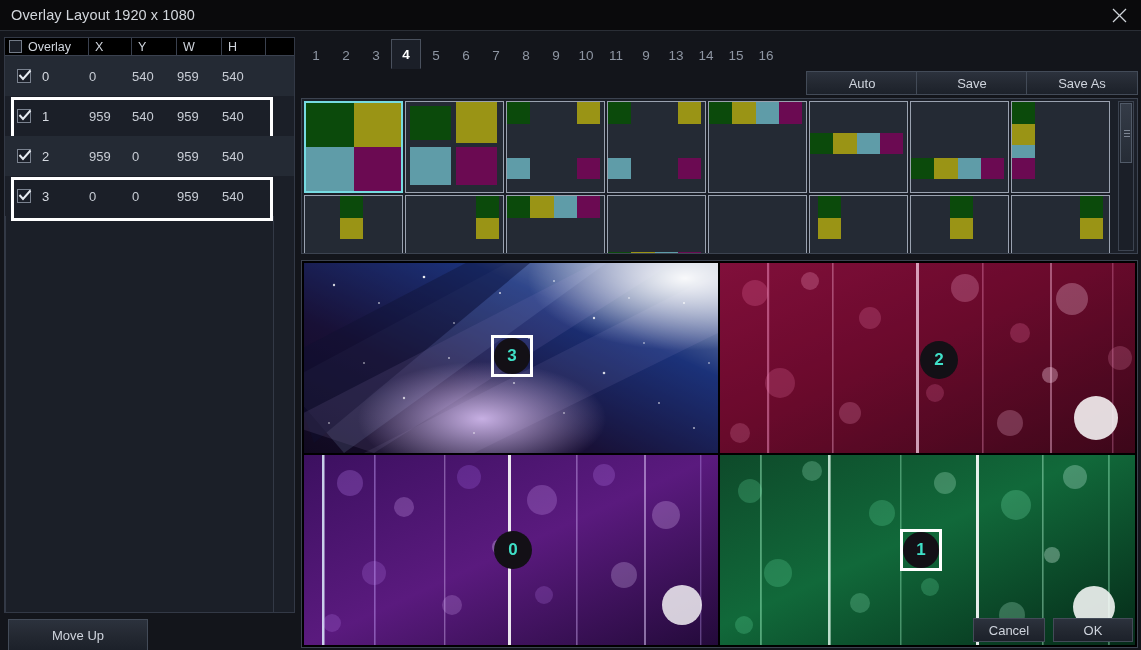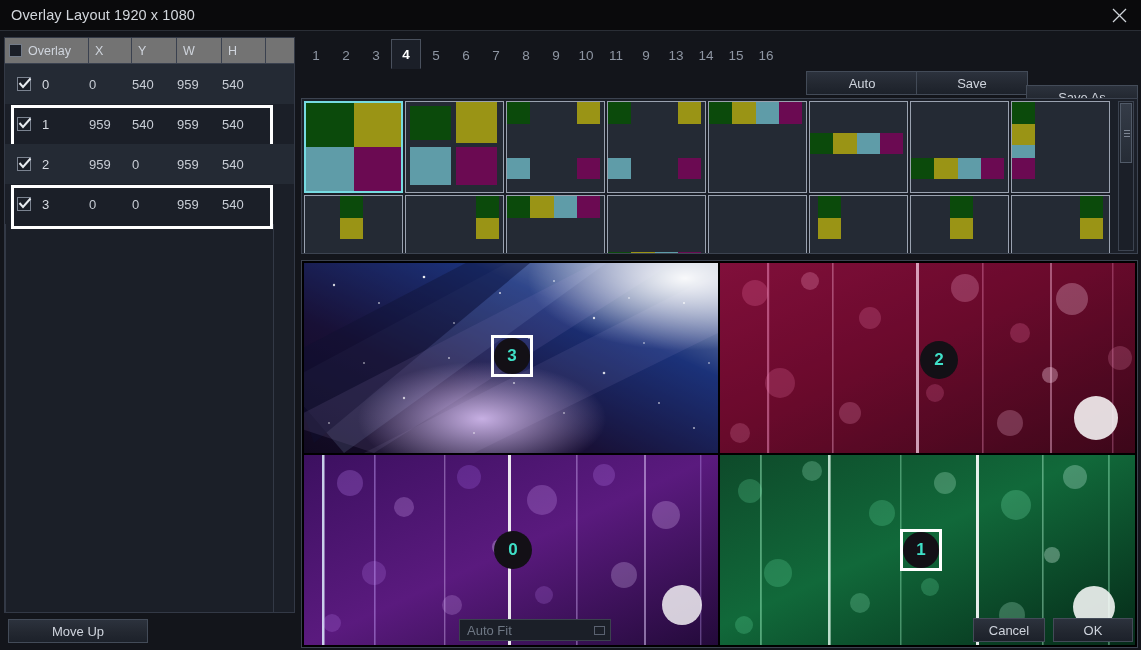--- a/index.html
+++ b/index.html
@@ -46,22 +46,22 @@
   }
 
   
   .leftpane {
     position: absolute; left: 4px; top: 6px;
     width: 291px; height: 576px;
     background: #1b1f28;
     border: 1px solid #333946;
   }
   .tbl-head {
-    display: flex; height: 26px;
-    background: #737373;
+    display: flex; height: 18px;
+    background: #000000;
     border-bottom: 1px solid #3a414f;
   }
   .th {
     display:flex; align-items:center;
     font-size: 12.5px; color: #cfd4dc;
     border-right: 1px solid #3a414f;
     padding-left: 6px;
     height: 100%;
     white-space: nowrap;
   }
@@ -125,21 +125,21 @@
   
   .btn {
     background: linear-gradient(180deg,#2c323d 0%, #232831 55%, #1c212a 100%);
     border: 1px solid #434b58;
     color: #cfd4dd;
     font-size: 13px;
     font-family: "Liberation Sans", sans-serif;
     display: flex; align-items: center; justify-content: center;
     cursor: pointer;
   }
-  .move-up  { position: absolute; left: 8px;   top: 588px; width: 140px; height: 24px; }
+  .move-up  { position: absolute; left: 8px;   top: 588px; width: 140px; height: 32px; }
   .move-down{ position: absolute; left: 154px; top: 588px; width: 140px; height: 24px; }
 
   
   .tabstrip {
     position: absolute; left: 301px; top: 6px;
     width: 504px; height: 32px;
     display: flex; align-items: flex-end;
   }
   .tab {
     min-width: 30px; height: 28px;
@@ -153,21 +153,21 @@
     font-weight: bold;
     background: #1b1f28;
     border: 1px solid #4a515e;
     border-bottom: 1px solid #1b1f28;
     height: 30px;
   }
 
   
   .btn-open   { position: absolute; left: 806px; top: 40px; width: 112px; height: 24px; }
   .btn-save   { position: absolute; left: 916px; top: 40px; width: 112px; height: 24px; }
-  .btn-saveas { position: absolute; left: 1026px;top: 40px; width: 112px; height: 24px; margin-top: 14px; }
+  .btn-saveas { position: absolute; left: 1026px;top: 40px; width: 112px; height: 24px; }
 
   
   .thumbpane {
     position: absolute; left: 301px; top: 67px;
     width: 837px; height: 156px;
     background: #1b1f28;
     border: 1px solid #3c4350;
     overflow: hidden;
   }
   .thumbgrid {
@@ -664,22 +664,18 @@
             <circle cx="332" cy="100" r="8" fill="#e4fff4" opacity=".32"></circle>
           </g>
         </svg>
         <div class="badgewrap sel" style="left:180px; top:74px;">
           <div class="badge">1</div>
         </div>
       </div>
     </div>
 
 
-    <div class="combo combo-autofit disabled">
-      <span>Auto Fit</span>
-      <span class="arrowbox"></span>
-    </div>
 
 
     <button class="btn btn-cancel">Cancel</button>
     <button class="btn btn-ok">OK</button>
   </div>
 </div>
 
 </body></html>

